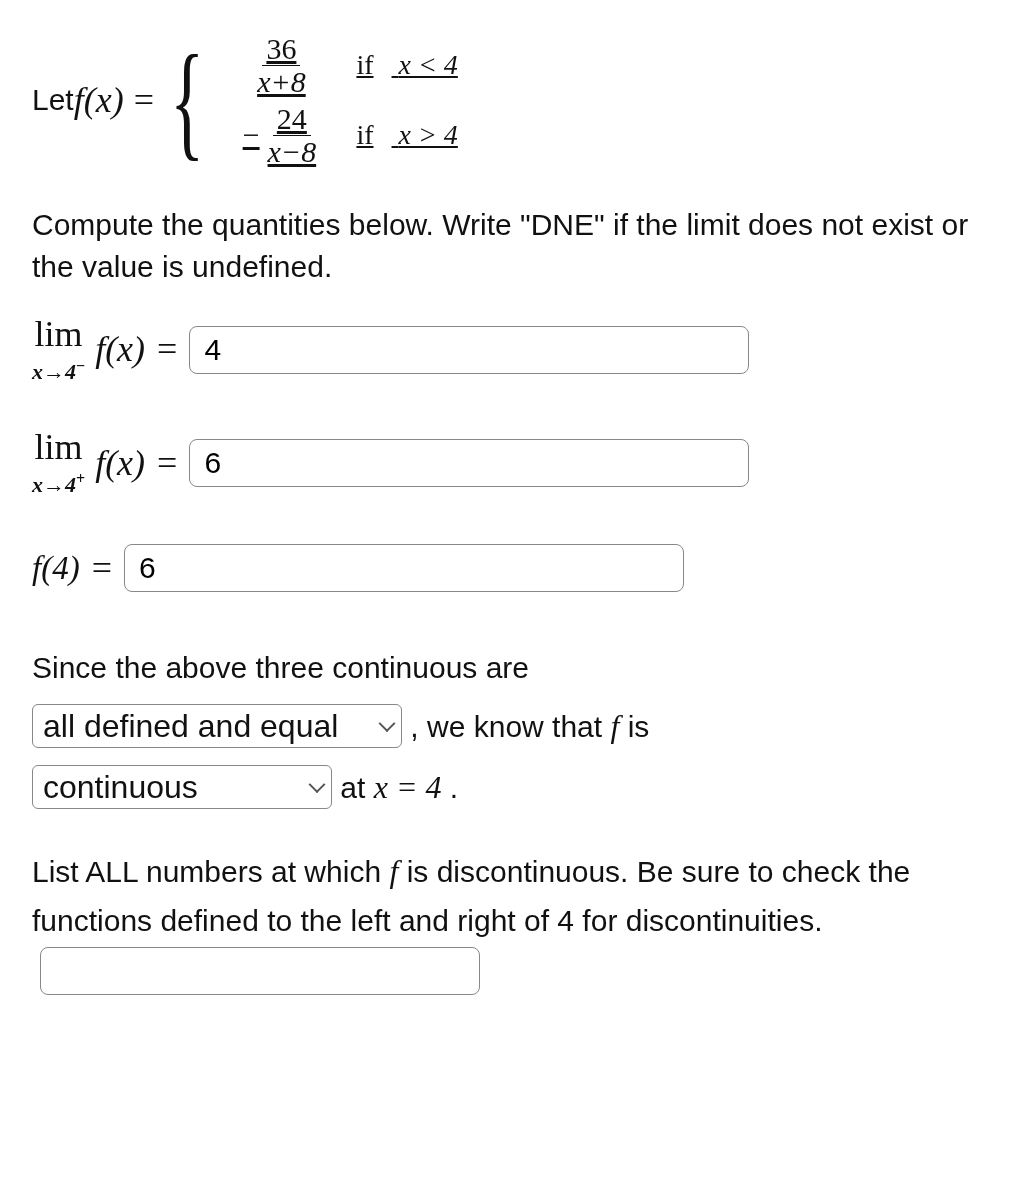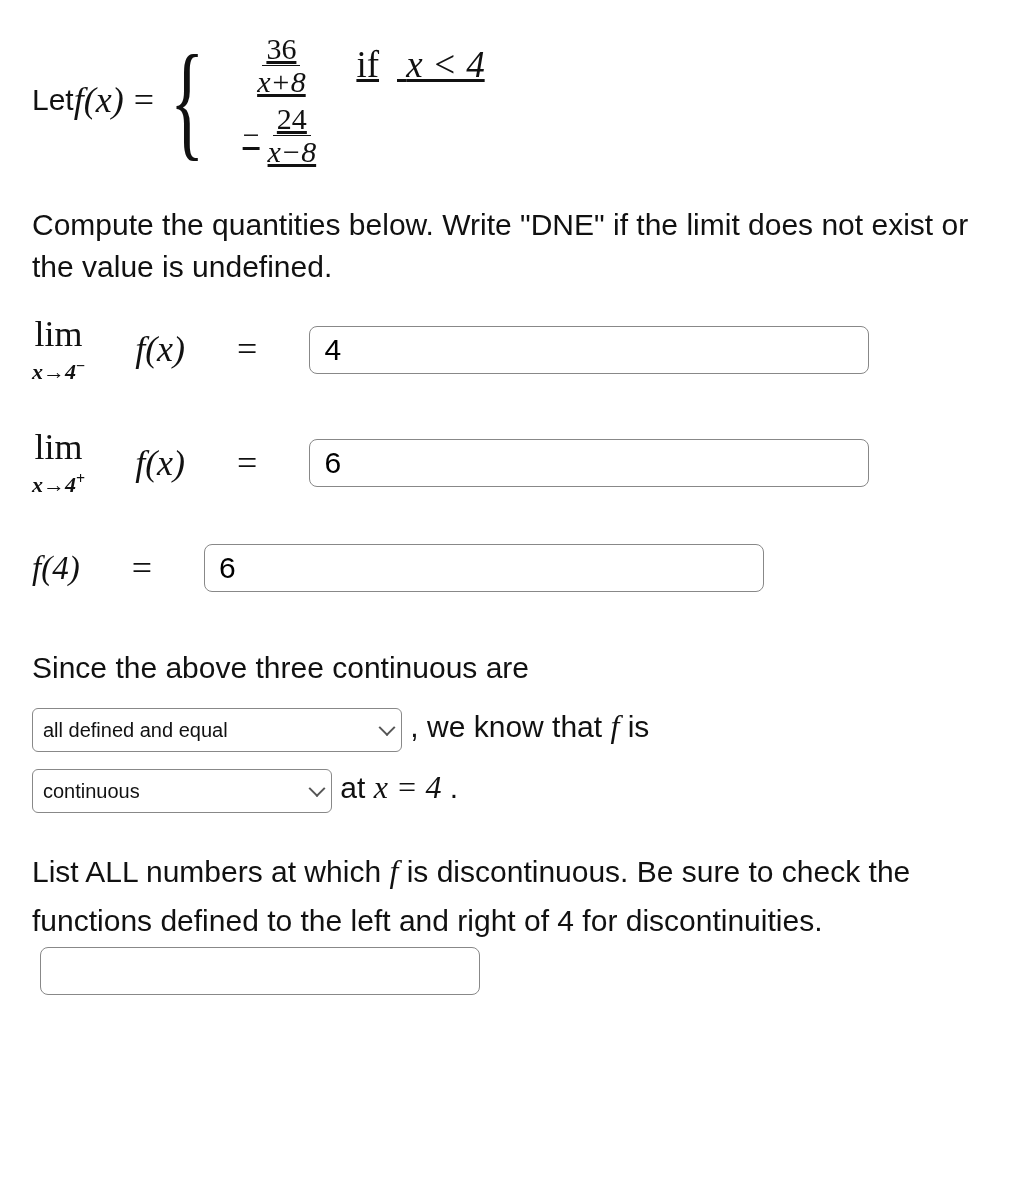--- a/index.html
+++ b/index.html
@@ -22,21 +22,21 @@
     font-size: 30px;
     font-family: Arial, sans-serif;
     height: 48px;
     box-sizing: border-box;
     background: #fff;
   }
   .select-box {
     border: 1.5px solid #888;
     border-radius: 6px;
     padding: 2px 30px 2px 10px;
-    font-size: 20px;
+    font-size: 32px;
     font-family: Arial, sans-serif;
     position: relative;
     display: inline-flex;
     align-items: center;
     height: 44px;
     box-sizing: border-box;
     background: #fff;
   }
   .select-box::after {
     content: "";
@@ -62,28 +62,28 @@
     font-family: 'Times New Roman', serif;
     font-size: 130px;
     line-height: 0.9;
     display: inline-block;
     transform: scaleX(0.55);
     margin: 0 -12px 0 -8px;
   }
   .piece-table { display: inline-block; vertical-align: middle; }
   .piece-row { display: flex; align-items: center; height: 70px; text-decoration: underline; }
   .piece-expr { width: 150px; display:flex; align-items:center; justify-content:center; font-size:30px;}
-  .piece-cond { width: 220px; font-family:'Times New Roman',serif; font-size:37px; }
+  .piece-cond { width: 220px; font-family:'Times New Roman',serif; font-size:28px; }
   .limlabel {
     display: inline-flex; flex-direction: column; align-items:center;
     font-family: 'Times New Roman', serif; line-height:1;
   }
   .limlabel .top { font-size: 36px; }
   .limlabel .bot { font-size: 22px; margin-top:6px;font-weight:bold;}
-  .block { margin: 28px 0 46px 0; gap: 40px; }
+  .block { margin: 28px 0 46px 0; }
   .para { margin: 16px 0 28px 0; }
 </style>
 </head>
 <body>
 
 <div class="row" style="margin-bottom:34px;">
   <span>Let </span>
   <span class="mathit" style="font-size:36px;">f(x)</span>
   <span class="math" style="font-size:36px; margin:0 10px;"> = </span>
   <span class="brace">{</span>
@@ -100,20 +100,24 @@
         <span class="mathit">x &lt; 4</span>
       </span>
     </span>
     <span class="piece-row">
       <span class="piece-expr">
         <span class="math" style="margin-right:4px;">−</span>
         <span class="frac">
           <span class="num">24</span>
           <span class="den"><span class="mathit">x−8</span></span>
         </span>
+      </span>
+      <span class="piece-cond">
+        <span style="font-style:normal; margin-right:18px;">if</span>
+        <span class="mathit">x &gt; 4</span>
       </span>
     </span>
   </span>
 </div>
 
 <div class="para">Compute the quantities below. Write "DNE" if the limit does not exist or the value is undefined.</div>
 
 <div class="row block">
   <span class="limlabel">
     <span class="top">lim</span>

